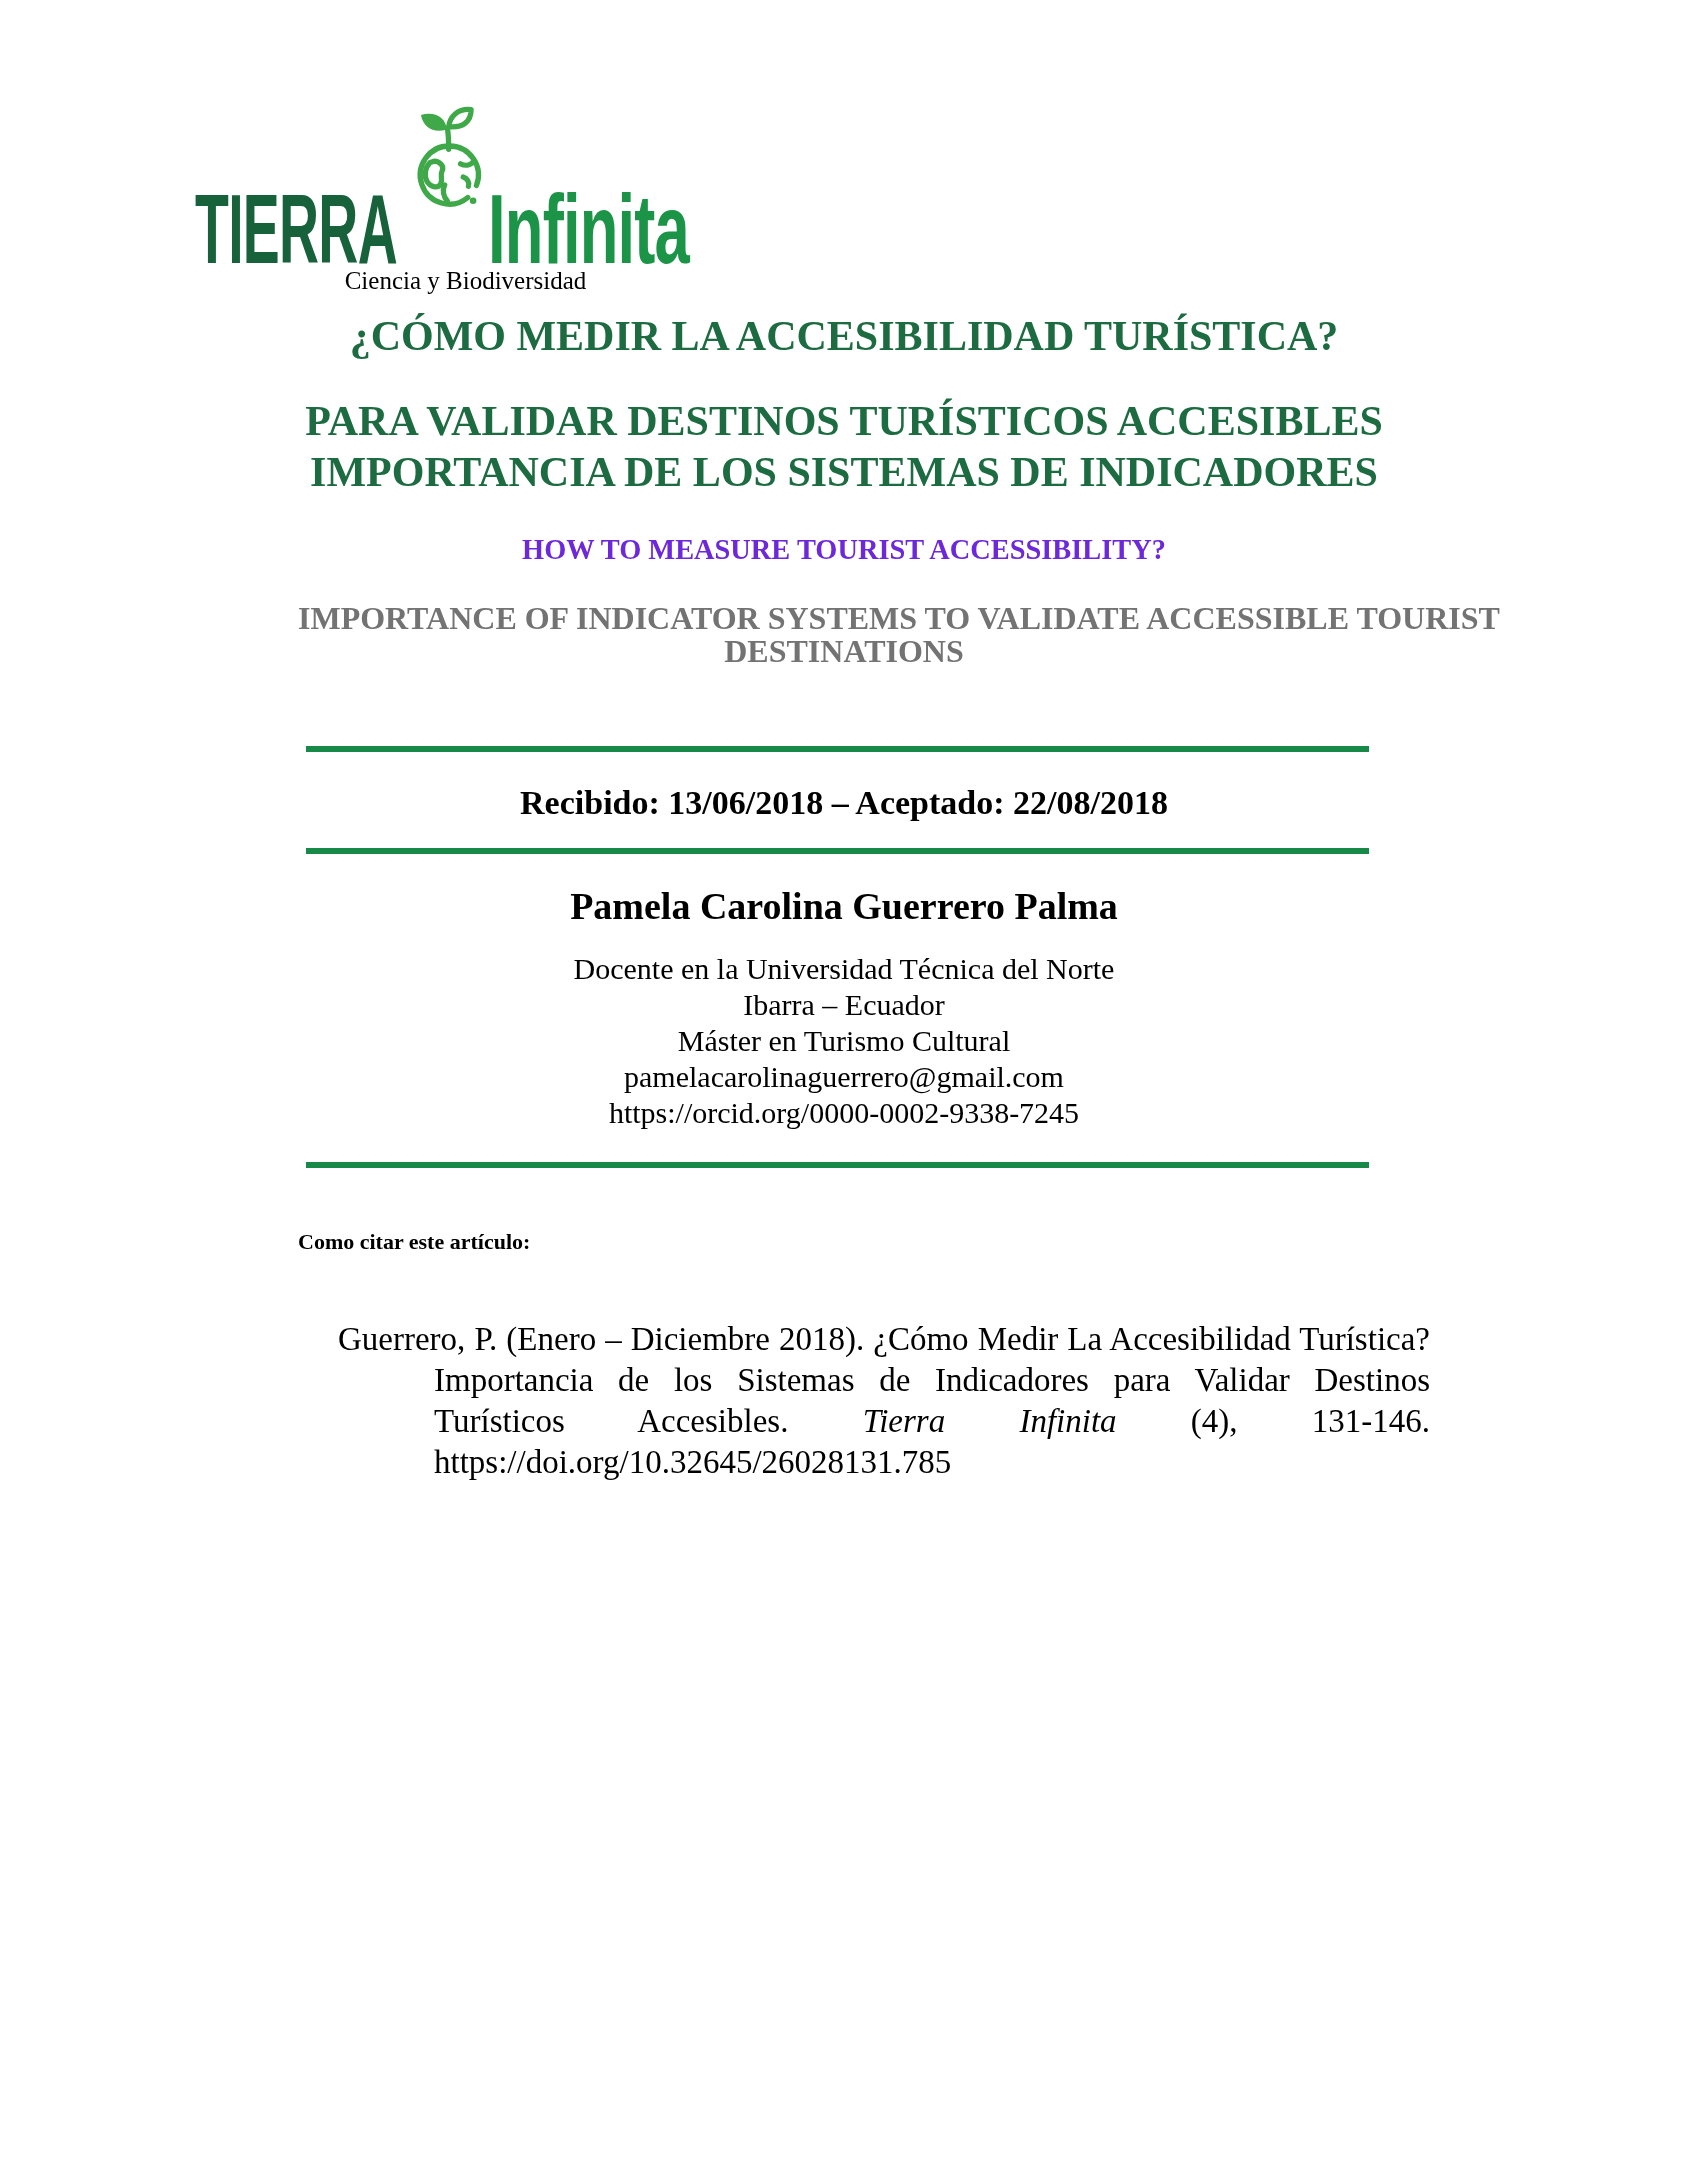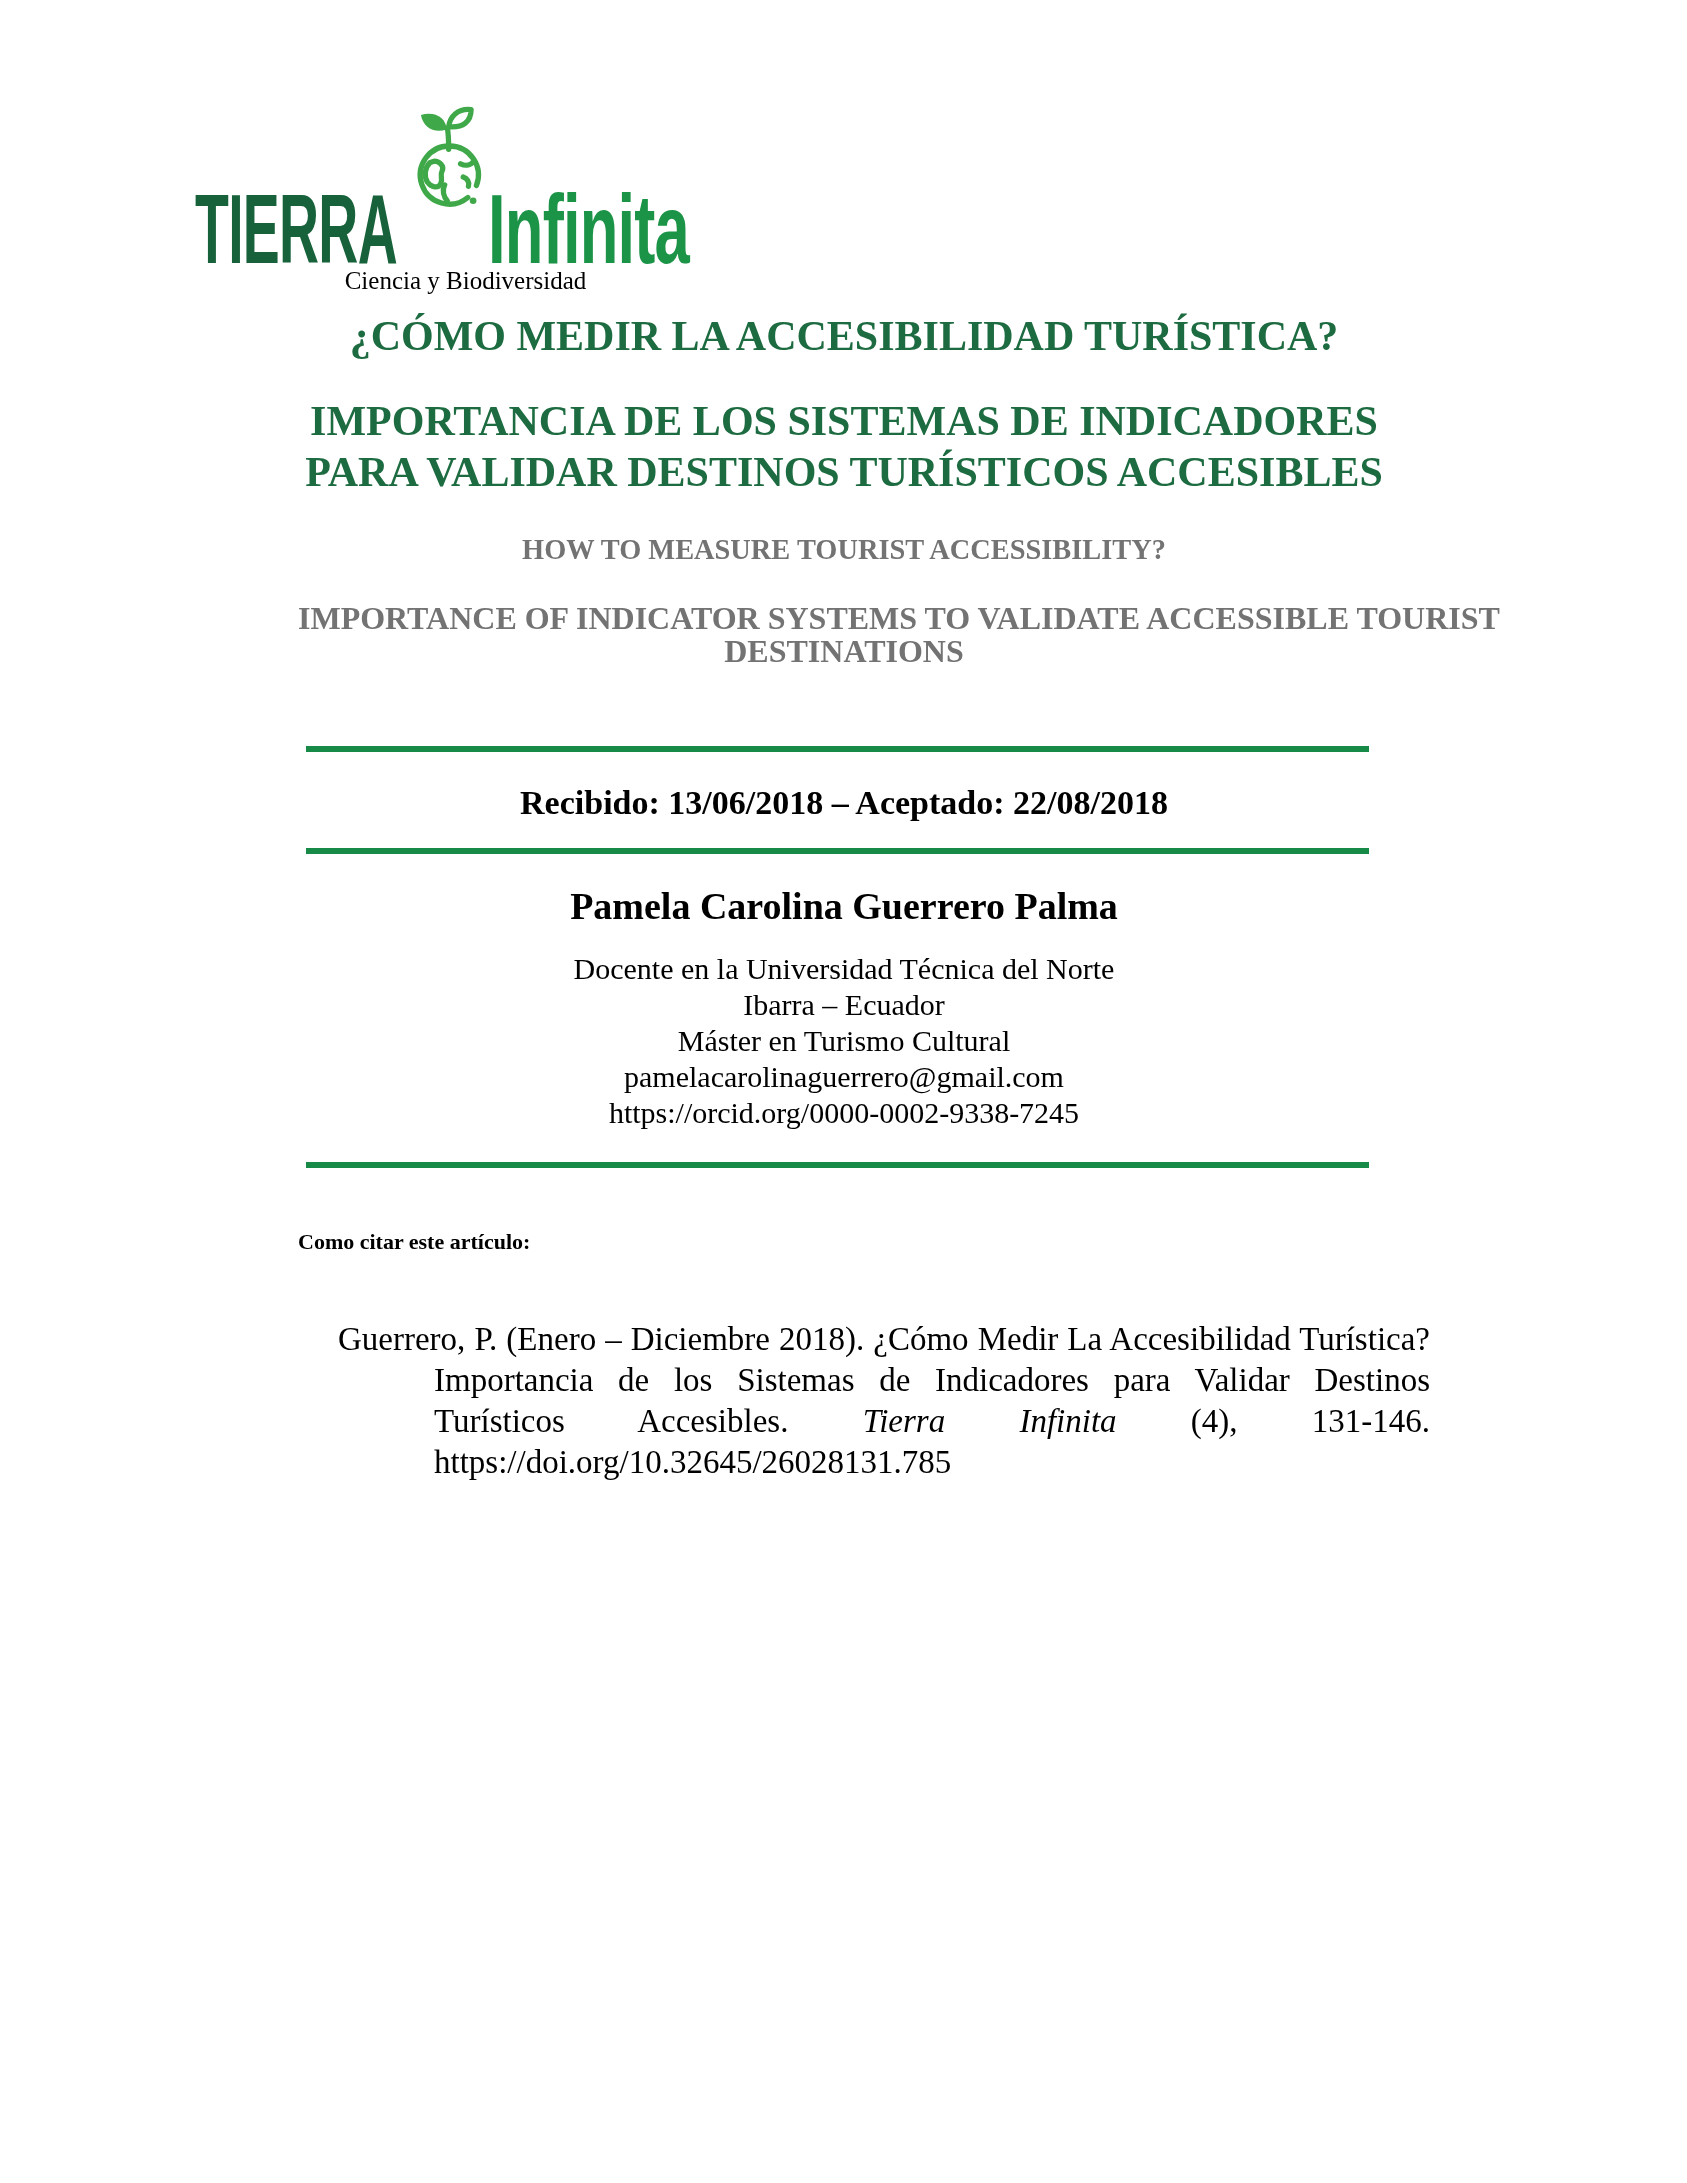--- a/index.html
+++ b/index.html
@@ -49,21 +49,21 @@
   .title-es2 {
     position: absolute; left: 0; top: 396px; width: 100%;
     text-align: center; font-weight: bold; font-size: 42px; line-height: 51px;
     color: #1D6B40;
   }
   .title-es2 div { white-space: nowrap; }
 
   .subtitle-en1 {
     position: absolute; left: 0; top: 533px; width: 100%;
     text-align: center; font-weight: bold; font-size: 28.4px; line-height: 1.2;
-    color: #737373; white-space: nowrap;
+    color: #6d28d9; white-space: nowrap;
   }
   .subtitle-en2 {
     position: absolute; left: 0; top: 602px; width: 100%;
     text-align: center; font-weight: bold; font-size: 32px; line-height: 33px;
     color: #737373;
   }
   .subtitle-en2 div { white-space: nowrap; }
 
   .green-rule {
     position: absolute; left: 8px; width: 1063px; height: 6px;
@@ -137,22 +137,22 @@
     </svg>
 
     <div class="brand-secondary">Infinita</div>
     <div class="logo-tagline">Ciencia y Biodiversidad</div>
   </div>
 
   <div class="content">
 
     <div class="title-es">¿CÓMO MEDIR LA ACCESIBILIDAD TURÍSTICA?</div>
     <div class="title-es2">
+        <div>PARA VALIDAR DESTINOS TURÍSTICOS ACCESIBLES</div>
         <div>IMPORTANCIA DE LOS SISTEMAS DE INDICADORES</div>
-        <div>PARA VALIDAR DESTINOS TURÍSTICOS ACCESIBLES</div>
       </div>
 
     <div class="subtitle-en1">HOW TO MEASURE TOURIST ACCESSIBILITY?</div>
     <div class="subtitle-en2">
         <div>IMPORTANCE OF INDICATOR SYSTEMS TO VALIDATE ACCESSIBLE TOURIST</div>
         <div>DESTINATIONS</div>
       </div>
 
     <div class="green-rule rule-1"></div>
     <div class="received-line">Recibido: 13/06/2018 – Aceptado: 22/08/2018</div>

